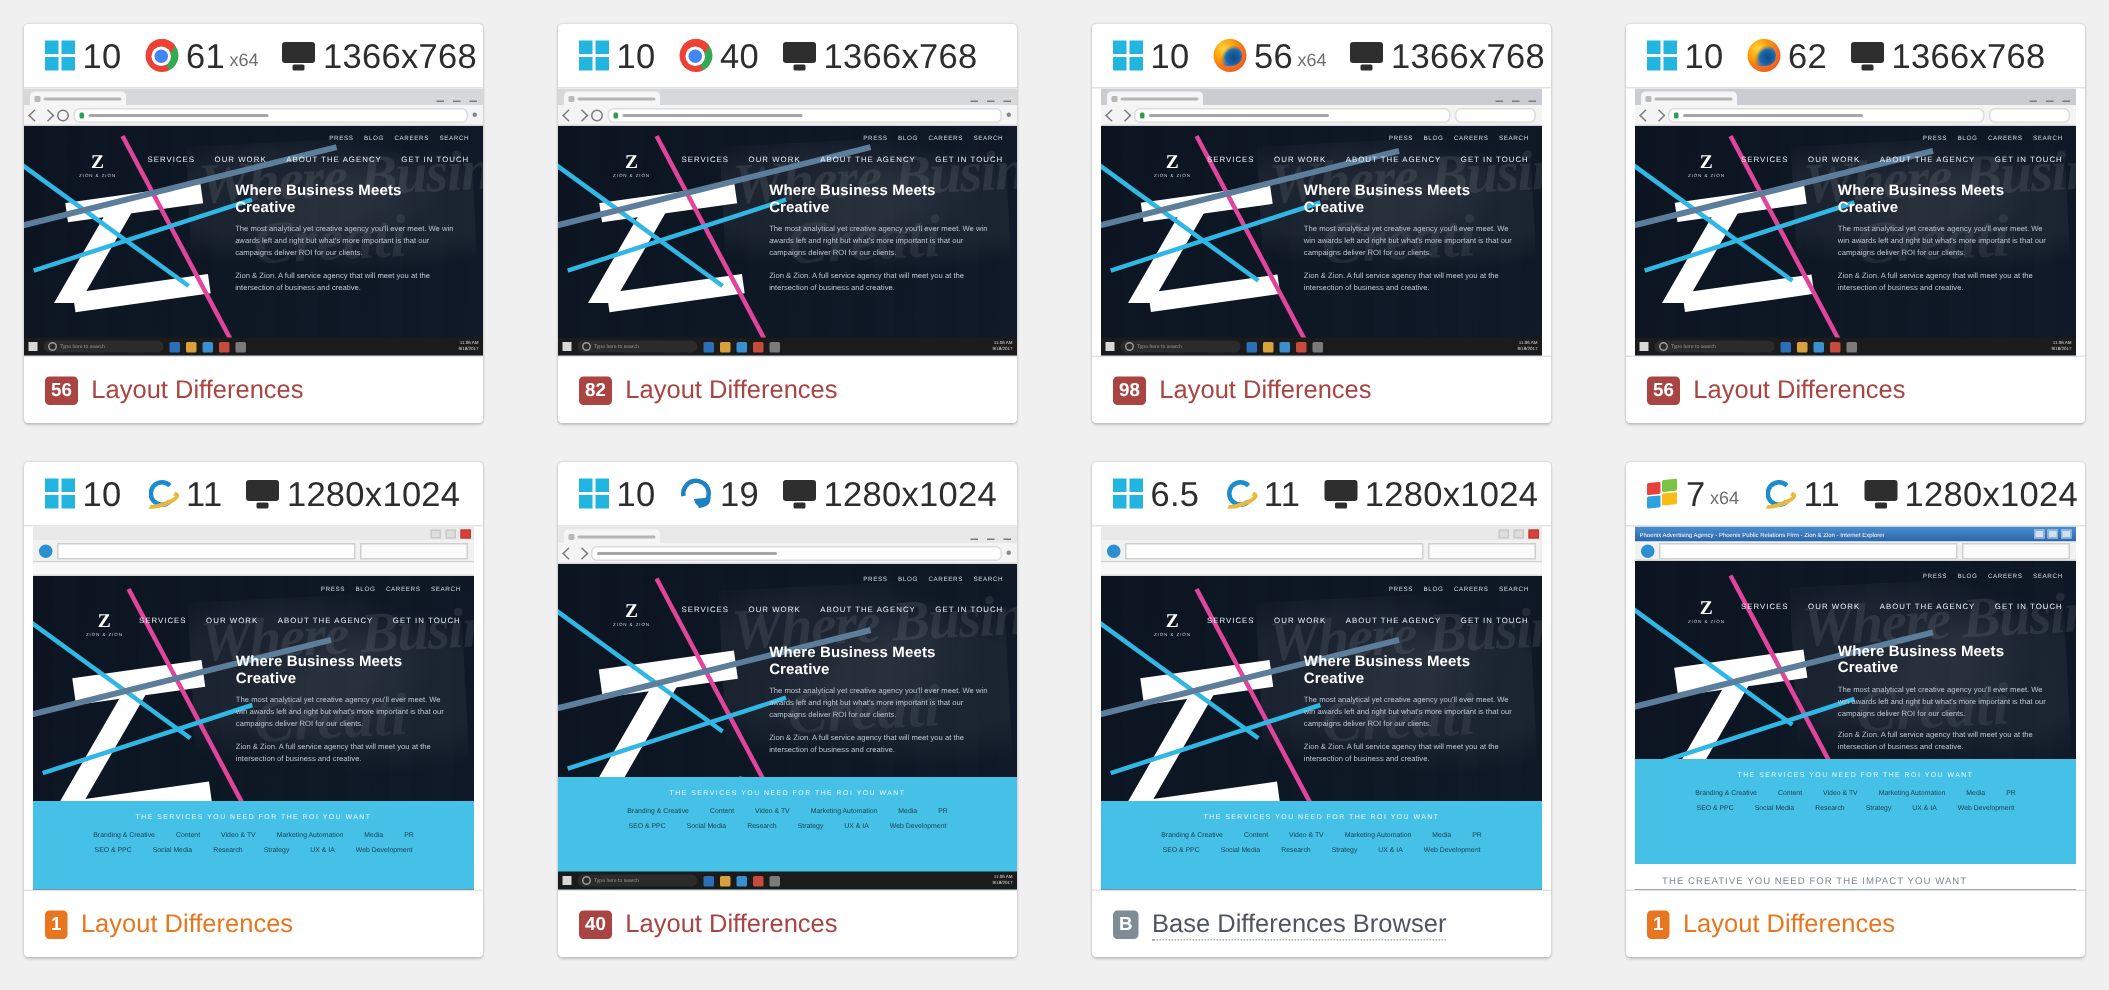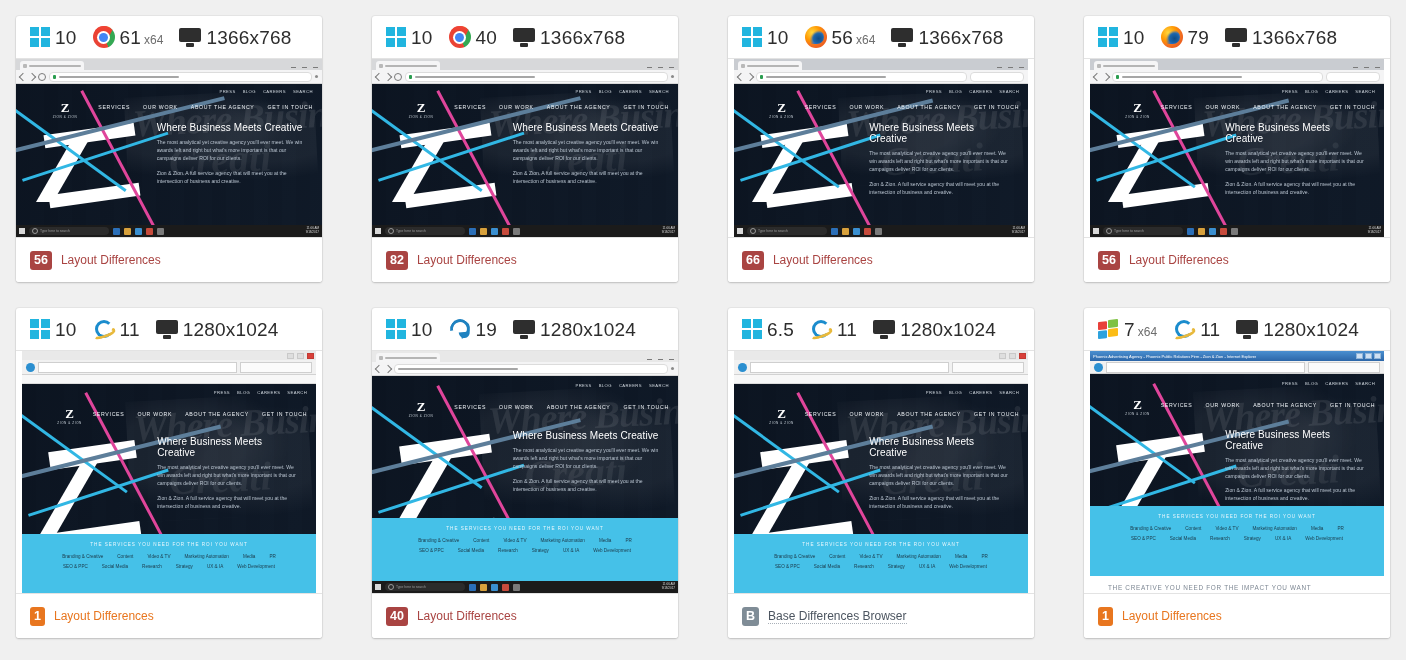--- a/index.html
+++ b/index.html
@@ -41,21 +41,21 @@
     flex: 0 0 auto;
     font-size: 19px;
     color: #2d2d2d;
   }
   .hdr-group {
     display: flex;
     align-items: center;
     gap: 5px;
   }
   .hdr-group + .hdr-group { margin-left: 10px; }
-  .hdr-label { font-size: 19px; line-height: 1; letter-spacing: .2px; }
+  .hdr-label { font-size: 23px; line-height: 1; letter-spacing: .2px; }
   .hdr-sub { font-size: 12px; color: #6d6d6d; line-height: 1; position: relative; top: 3px; margin-left: -2px;}
 
   
   .ico { display: inline-block; flex: 0 0 auto; }
   .ico-win10 { width: 20px; height: 20px; position: relative; }
   .ico-win10 i {
     position: absolute; background: #21b5df; display:block;
   }
   .ico-win10 i:nth-child(1){ left:0; top:0; width:9px; height:9px;}
   .ico-win10 i:nth-child(2){ left:11px; top:0; width:9px; height:9px;}
@@ -196,21 +196,21 @@
 
   .topnav{ position:absolute; right:3%; top:3%; display:flex; gap:7px; align-items:center;}
   .topnav span{ font-size:4.2px; color:#cfd6dd; letter-spacing:.4px;}
   .mainnav{ position:absolute; right:3%; top:13%; display:flex; gap:13px; align-items:center;}
   .mainnav span{ font-size:5.2px; color:#eef2f6; letter-spacing:.7px;}
   .logo-z{ position:absolute; left:12%; top:11%; text-align:center;}
   .logo-z .g{ font-family:"Liberation Serif", serif; font-size:13px; color:#fff; font-weight:bold; line-height:1;}
   .logo-z .s{ font-size:3px; color:#c9d2da; letter-spacing:.6px; margin-top:1px;}
 
   .hero-copy{ position:absolute; left:46%; top:25%; right:5%;}
-  .hero-copy h2{ margin:0 0 6px 0; font-size:10px; color:#ffffff; font-weight:normal; letter-spacing:.1px;}
+  .hero-copy h2{ margin:0 0 6px 0; font-size:10px; color:#ffffff; font-weight:bold; letter-spacing:.1px;}
   .hero-copy p{ margin:0 0 7px 0; font-size:5.1px; line-height:1.55; color:#b9c4d0;}
 
   .chev{ position:absolute; left:50%; bottom:0; width:0; height:0;
     border-left:11px solid transparent; border-right:11px solid transparent;
     border-top:9px solid #16202c; transform:translateX(-50%); }
   .cyanband{ position:absolute; left:0; right:0; bottom:0; height:11px; background:#38bdea;}
 
   
   .services{ position:absolute; left:0; right:0; background:#45c1e8; padding:8px 0 10px; }
   .services .head{ text-align:center; font-size:4.6px; color:#e9f7fd; letter-spacing:1px; margin-bottom:7px;}
@@ -240,21 +240,21 @@
     background:#fff;
   }
   .badge{
     min-width:13px; height:19px; border-radius:3px; color:#fff;
     font-size:12.5px; font-weight:bold; display:flex; align-items:center; justify-content:center;
     padding:0 4px; box-sizing:border-box; line-height:1;
   }
   .badge.red{ background:#a94442; }
   .badge.orange{ background:#e8761f; }
   .badge.gray{ background:#7f8c96; }
-  .footer-text{ font-size:12px; }
+  .footer-text{ font-size:17px; }
   .footer-text.red{ color:#a94442; }
   .footer-text.orange{ color:#e8761f; }
   .footer-text.gray{ color:#4c5560; border-bottom:1px dotted #a9b0b8; }
 </style>
 </head>
 <body>
 
 <div class="grid" id="grid">
   <div class="card">
     <div class="card-header">
@@ -564,38 +564,38 @@
               <span class="pin" style="background:#7a7a7a"></span>
     <span class="clock">
       <span>11:06 AM</span><br>
       <span>9/18/2017</span>
     </span>
   </div>
         </div>
       </div>
     </div>
     <div class="card-footer">
-      <span class="badge red">66</span>
+      <span class="badge red">98</span>
       <span class="footer-text red">Layout Differences</span>
     </div>
   </div>
   <div class="card">
     <div class="card-header">
       <span class="hdr-group">
         <span class="ico ico-win10">
             <i></i>
             <i></i>
             <i></i>
             <i></i>
           </span>
         <span class="hdr-label">10</span>
       </span>
       <span class="hdr-group">
         <span class="ico ico-ff"></span>
-        <span class="hdr-label">79</span>
+        <span class="hdr-label">62</span>
       </span>
       <span class="hdr-group">
         <span class="ico ico-monitor"></span>
         <span class="hdr-label">1366x768</span>
       </span>
     </div>
     <div class="shot">
       <div class="browser inset">
 
   <div class="bar-tabs" style="background:#c9ccd1">

